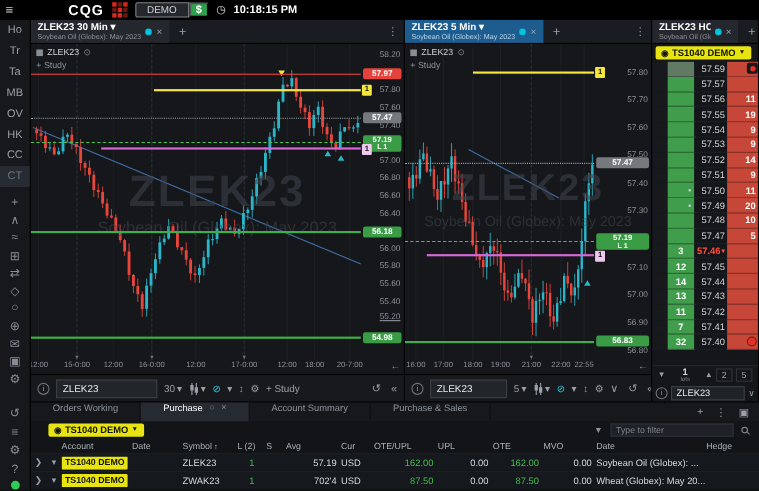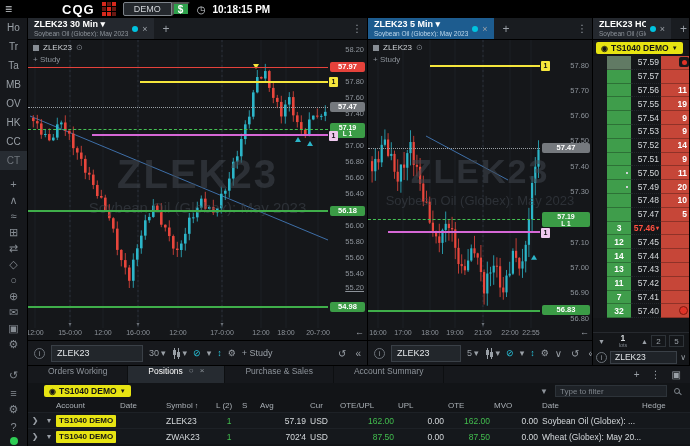--- a/index.html
+++ b/index.html
@@ -785,29 +785,29 @@
       <span class="vchev">∨</span>
     </div>
   </section>
 
   <section id="bottom-panel">
     <div class="btabs" id="btabs">
         <div class="btab">
           <span>Orders Working</span>
         </div>
         <div class="btab active">
-          <span>Positions</span>
+          <span>Purchase</span>
           <span class="mini">○</span>
           <span class="mini">×</span>
         </div>
         <div class="btab">
+          <span>Account Summary</span>
+        </div>
+        <div class="btab">
           <span>Purchase &amp; Sales</span>
-        </div>
-        <div class="btab">
-          <span>Account Summary</span>
         </div>
         <div class="btab-icons">
           <span>+</span>
           <span>⋮</span>
           <span>▣</span>
         </div>
       </div>
     <div class="filter-row">
       <span class="chip">
           <span class="glb">◉</span>

